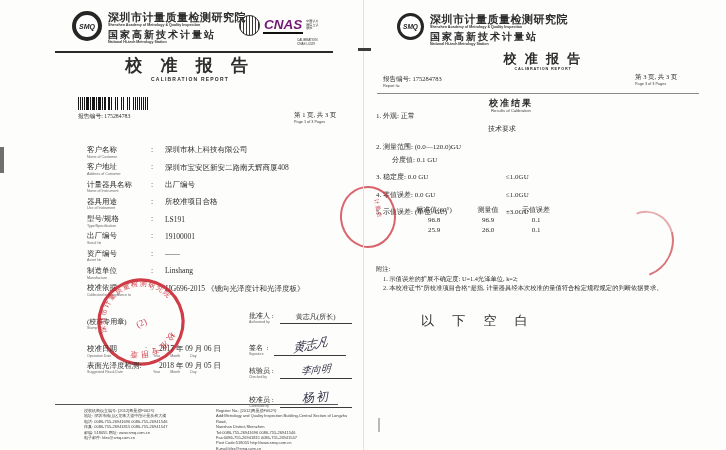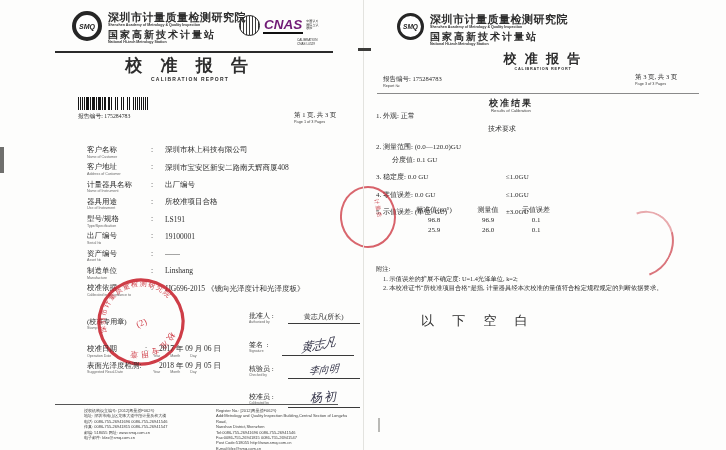--- a/index.html
+++ b/index.html
@@ -58,21 +58,21 @@
   .frow{display:flex;margin-bottom:4.6px;min-height:12.7px}
   .flab{width:64px;flex:none}
   .flab .cn{font-size:7.5px;line-height:8.5px}
   .flab .en{font-size:3.6px;line-height:4.2px;color:#666}
   .fcolon{width:14px;font-size:7.5px;line-height:8.5px}
   .fval{font-size:7.5px;line-height:8.5px;padding-top:.4px}
 
   
   .lblblk .cn{font-size:7px;line-height:8px}
   .lblblk .en{font-size:3.4px;line-height:4px;color:#666}
-  .sigrow{display:flex;gap:14px;align-items:center}
+  .sigrow{display:flex;gap:6px;align-items:flex-end}
   .sigline{border-bottom:.8px solid #3a3a3a;width:72px;text-align:center;font-size:7px;padding-bottom:1px}
   .hw{font-style:italic;display:inline-block;color:#2f2f44}
   .hw1{font-size:12px;transform:rotate(-10deg) skewX(-16deg);letter-spacing:-.5px}
   .hw2{font-size:10px;transform:rotate(-5deg) skewX(-8deg)}
   .hw3{font-size:12px;transform:rotate(-4deg);letter-spacing:2px}
   .r-approve{left:249px;top:312px}
   .r-sign{left:249px;top:337px}
   .r-check{left:249px;top:363px}
   .r-calib{left:249px;top:389px}
   .stampl{left:87px;top:318px}

